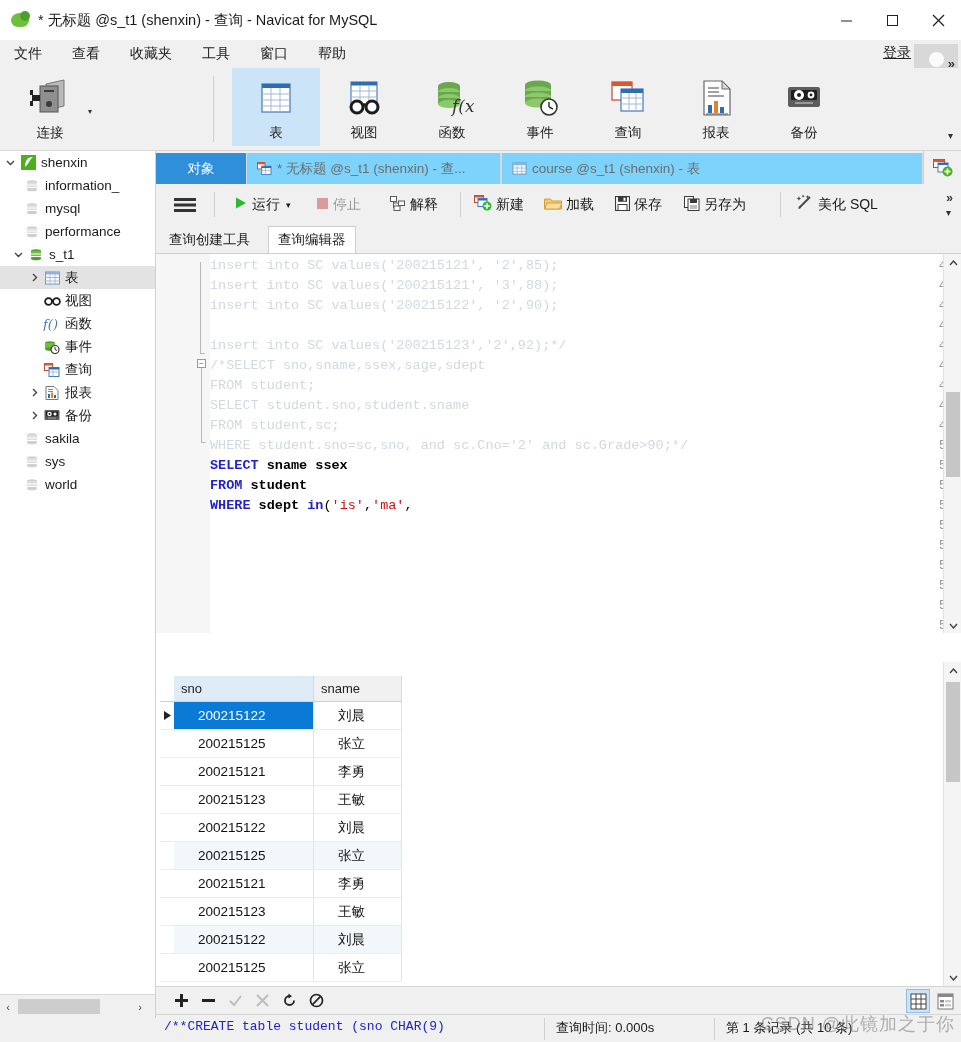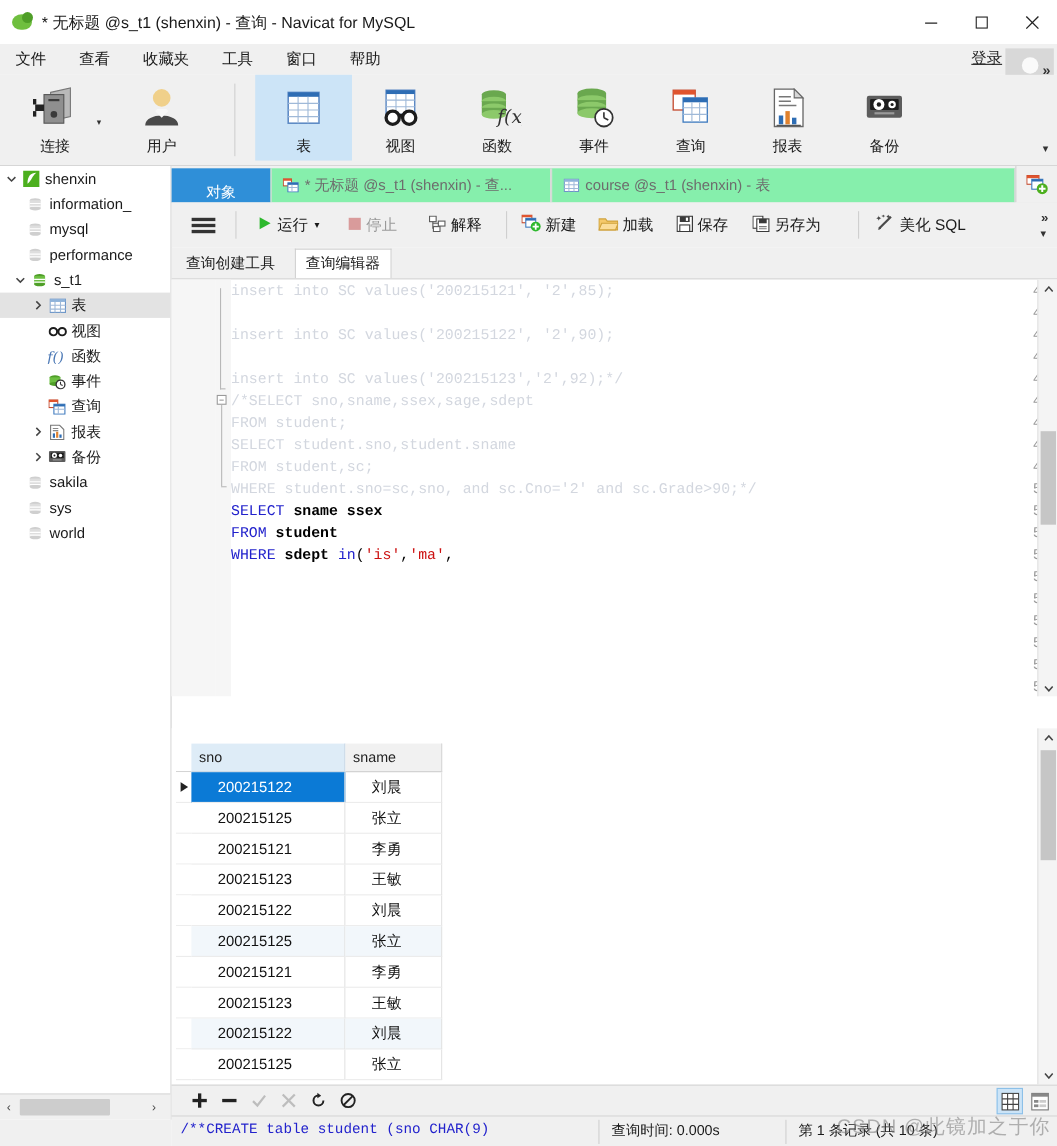--- a/index.html
+++ b/index.html
@@ -95,21 +95,21 @@
   
   .tabbar {
     position:absolute; left:156px; top:151px; width:805px; height:33px;
     background:#f0f0f0; border-bottom:1px solid #cfcfcf;
   }
   .dtab {
     position:absolute; top:2px; height:31px; display:flex; align-items:center;
     padding:0 10px; font-size:13.5px; white-space:nowrap; overflow:hidden;
   }
   .dtab.active-blue { background:#2f8fd8; color:#ffffff; }
-  .dtab.inactive { background:#86efac; color:#6d6d6d; border-left:1px solid #dadada; border-right:1px solid #dadada; }
+  .dtab.inactive { background:#7dd3fc; color:#6d6d6d; border-left:1px solid #dadada; border-right:1px solid #dadada; }
   .dtab .ico { margin-right:5px; display:flex; }
   .tab-add {
     position:absolute; right:0; top:0; width:38px; height:33px;
     background:#f0f0f0; border-left:1px solid #cfcfcf;
     display:flex; align-items:center; justify-content:center;
   }
 
   
   .qtoolbar {
     position:absolute; left:156px; top:184px; width:805px; height:41px;
@@ -144,21 +144,21 @@
   .ln {
     position:absolute; right:6px; font-size:13.5px; color:#9a9a9a;
     font-family:"Liberation Mono","DejaVu Sans Mono",monospace; line-height:20px; height:20px;
   }
   .cl {
     position:absolute; left:0; white-space:pre; font-size:13.5px;
     font-family:"Liberation Mono","DejaVu Sans Mono",monospace;
     line-height:20px; height:20px; color:#000;
   }
   .cmt { color:#d3d7df; }
-  .kw  { color:#2222cc; font-weight:normal; }
+  .kw  { color:#2222cc; font-weight:bold; }
   .id  { color:#000000; font-weight:bold; }
   .str { color:#cc1111; }
   .pun { color:#000000; }
   .foldbox {
     position:absolute; width:9px; height:9px; border:1px solid #9a9a9a;
     background:#fff; font-size:8px; line-height:7px; text-align:center; color:#555;
   }
   .foldline { position:absolute; width:1px; background:#b8b8b8; }
   .foldend  { position:absolute; height:1px; width:5px; background:#b8b8b8; }
 
@@ -281,30 +281,20 @@
           <circle cx="21" cy="28" r="3" fill="#3a3a3a"></circle>
           <path d="M4 19 h8 v6 h-8" fill="#222"></path>
           <rect x="2" y="14" width="3" height="5" fill="#222"></rect>
           <rect x="2" y="25" width="3" height="5" fill="#222"></rect>
         </svg>
       </div>
       <div class="tb-lbl">连接</div>
       <div class="tb-caret">▾</div>
     </div>
 
-    <div class="tb-btn" style="position:absolute;left:103px;">
-      <div class="tb-ico">
-        <svg width="44" height="44" viewBox="0 0 44 44">
-          <circle cx="22" cy="13" r="8" fill="#f0d08a"></circle>
-          <path d="M7 38 C7 26 37 26 37 38 Z" fill="#4a4a4a"></path>
-          <path d="M16 25 L22 31 L28 25 L26 23 L18 23 Z" fill="#f7f7f7"></path>
-        </svg>
-      </div>
-      <div class="tb-lbl">用户</div>
-    </div>
 
     <div class="tb-sep" style="left:213px;"></div>
 
     <div class="tb-btn sel" style="position:absolute;left:232px;">
       <div class="tb-ico">
         <svg width="44" height="44" viewBox="0 0 44 44">
           <rect x="8" y="8" width="28" height="28" fill="#fff" stroke="#5b88c4" stroke-width="1.4"></rect>
           <rect x="8" y="8" width="28" height="4" fill="#2e6db4"></rect>
           <line x1="8" y1="18" x2="36" y2="18" stroke="#9fb9d8" stroke-width="1"></line>
           <line x1="8" y1="24" x2="36" y2="24" stroke="#9fb9d8" stroke-width="1"></line>
@@ -638,21 +628,21 @@
     </div>
 
     <div class="hscroll">
       <div class="arrow">‹</div>
       <div class="thumb" style="width:82px;margin-left:2px;"></div>
       <div class="arrow" style="margin-left:32px;">›</div>
     </div>
   </div>
 
   <div class="tabbar">
-    <div class="dtab active-blue" style="left:0; width:90px; justify-content:center;align-items:flex-end;">
+    <div class="dtab active-blue" style="left:0; width:90px; justify-content:center;">
       <span>对象</span>
     </div>
     <div class="dtab inactive" style="left:90px; width:255px;">
       <span class="ico">
           <svg width="15" height="13" viewBox="0 0 16 14">
             <rect x="0.5" y="0.5" width="8" height="7" fill="#fff" stroke="#c44a2e"></rect>
             <rect x="0.5" y="0.5" width="8" height="2" fill="#e0542e"></rect>
             <rect x="5" y="4.5" width="10" height="9" fill="#fff" stroke="#3f7bbf"></rect>
             <rect x="5" y="4.5" width="10" height="2" fill="#2e6db4"></rect>
             <line x1="5" y1="9" x2="15" y2="9" stroke="#9fb9d8"></line>
@@ -818,20 +808,21 @@
     <div class="ln" style="top:242px">53</div>
     <div class="ln" style="top:262px">54</div>
     <div class="ln" style="top:282px">55</div>
     <div class="ln" style="top:302px">56</div>
     <div class="ln" style="top:322px">57</div>
     <div class="ln" style="top:342px">58</div>
     <div class="ln" style="top:362px">59</div>
 
     <div class="code-area">
       <div class="cl cmt" style="top:2px">insert into SC values('200215121', '2',85);</div>
+      <div class="cl cmt" style="top:22px">insert into SC values('200215121', '3',88);</div>
       <div class="cl cmt" style="top:42px">insert into SC values('200215122', '2',90);</div>
       <div class="cl cmt" style="top:82px">insert into SC values('200215123','2',92);*/</div>
       <div class="cl cmt" style="top:102px">/*SELECT sno,sname,ssex,sage,sdept</div>
       <div class="cl cmt" style="top:122px">FROM student;</div>
       <div class="cl cmt" style="top:142px">SELECT student.sno,student.sname</div>
       <div class="cl cmt" style="top:162px">FROM student,sc;</div>
       <div class="cl cmt" style="top:182px">WHERE student.sno=sc,sno, and sc.Cno='2' and sc.Grade&gt;90;*/</div>
 
       <div class="cl" style="top:202px"><span class="kw">SELECT</span><span class="id"> sname ssex</span></div>
       <div class="cl" style="top:222px"><span class="kw">FROM</span><span class="id"> student</span></div>

